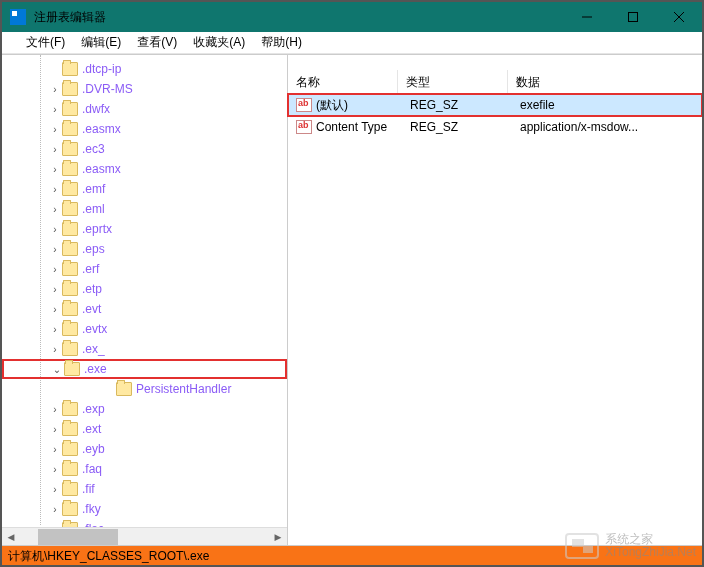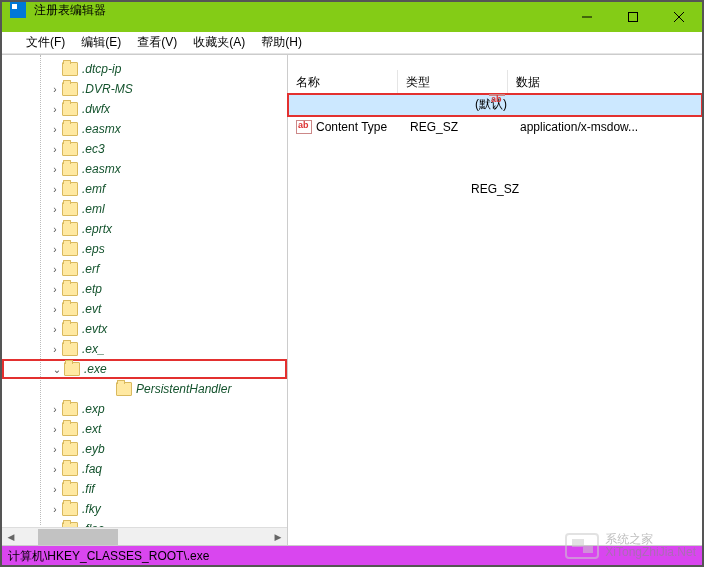--- a/index.html
+++ b/index.html
@@ -1,66 +1,66 @@
 <!DOCTYPE html>
 <html><head>
 <meta charset="utf-8">
 <style>
   * { box-sizing: border-box; margin: 0; padding: 0; font-family: "Microsoft YaHei", "Segoe UI", Tahoma, sans-serif; font-size: 12px; }
   body { background: #fff; width: 704px; height: 567px; overflow: hidden; border: 2px solid #555; position: relative; }
 
-  .titlebar { height: 30px; display: flex; background: #84cc16; }
+  .titlebar { height: 30px; display: flex; align-items: center; background: #0f766e; }
   .titlebar .app-icon { width: 16px; height: 16px; margin: 0 8px; background: #0078d7; display: inline-block; position: relative; }
   .titlebar .app-icon::after { content:""; position:absolute; top:2px; left:2px; width:5px; height:5px; background:#fff; }
   .titlebar .title { flex: 1; color: #000; }
   .win-controls { display: flex; height: 100%; }
   .win-btn { width: 46px; display:flex; align-items:center; justify-content:center; color:#000; }
   .win-btn svg { width:10px; height:10px; }
 
   .menubar { height: 22px; display: flex; align-items: center; padding: 0 16px; border-bottom: 1px solid #e5e5e5; }
   .menu-item { padding: 2px 8px; }
 
   .content { display: flex; height: calc(100% - 30px - 22px - 20px); border-top: 1px solid #ccc; }
 
   .tree-pane { width: 286px; border-right: 1px solid #ccc; position: relative; overflow: hidden; }
   .tree-scroll { position:absolute; top:0; left:0; right:0; bottom:18px; overflow:hidden; padding-top:4px; }
   .tree-row { height: 20px; display: flex; align-items: center; white-space: nowrap; }
   .expander { width: 14px; text-align: center; color:#555; font-size:10px; }
   .folder { width: 16px; height: 14px; background: #ffe9a2; border:1px solid #d9b95e; border-radius: 1px; margin-right: 4px; display:inline-block; position:relative; }
   .folder::before { content:""; position:absolute; top:-3px; left:0; width:6px; height:3px; background:#ffe9a2; border:1px solid #d9b95e; border-bottom:none; border-radius:1px 1px 0 0; }
-  .node-label { color:#14532d;font-style:italic; }
+  .node-label { color:#8b5cf6; }
 
   .tree-indent-1 { padding-left: 46px; }
   .tree-indent-2 { padding-left: 100px; }
 
   .highlight-exe { border: 2px solid #e3302f; position: relative; }
 
   .list-pane { flex:1; position:relative; }
   .list-header { display:flex; height: 24px; border-bottom: 1px solid #e5e5e5; margin-top: 15px; }
   .col { padding: 4px 8px; border-right: 1px solid #e5e5e5; }
   .col-name { flex: 0 0 110px; }
   .col-type { flex: 0 0 110px; }
   .col-data { flex: 1; border-right:none; }
 
   .list-row { display:flex; height: 22px; align-items:center; }
   .list-row.selected { background: #cce8ff; }
-  .list-row.highlight { outline: 2px solid #e3302f; outline-offset: -1px; flex-direction: column; }
+  .list-row.highlight { outline: 2px solid #e3302f; outline-offset: -1px; }
   .val-icon { width:16px; height:14px; margin: 0 4px 0 8px; background:#fff; border:1px solid #c88; position:relative; }
   .val-icon::after { content:"ab"; position:absolute; top:-1px; left:1px; font-size:9px; color:#d33; font-weight:bold; }
   .cell { padding: 0 8px; overflow:hidden; text-overflow: ellipsis; white-space:nowrap; }
   .cell-name { flex:0 0 86px; padding-left:0; }
   .cell-type { flex:0 0 110px; }
   .cell-data { flex:1; }
 
   .scrollbar-h { position:absolute; bottom:0; left:0; right:0; height:18px; background:#f0f0f0; border-top:1px solid #ddd; display:flex; }
   .scrollbar-h .thumb { width:80px; height:16px; background:#c2c2c2; margin:1px 0 0 18px; }
   .scrollbar-h .arrow { width:18px; display:flex; align-items:center; justify-content:center; color:#666; font-size:9px; }
   .scrollbar-h .spacer { flex:1; }
 
-  .statusbar { height: 20px; border-top: 1px solid #ccc; padding: 2px 6px; background:#d946ef; }
+  .statusbar { height: 20px; border-top: 1px solid #ccc; padding: 2px 6px; background:#f97316; }
 
   .dotted-v { position:absolute; left:38px; top:0; bottom:20px; border-left:1px dotted #bbb; }
 
   .watermark { position:absolute; right:6px; bottom:6px; color:#888; font-size:11px; opacity:0.55; pointer-events:none; display:flex; align-items:center; gap:6px; }
   .watermark .logo { width:34px; height:26px; border:2px solid #ccc; border-radius:4px; position:relative; }
   .watermark .logo::before,
   .watermark .logo::after { content:""; position:absolute; background:#ccc; }
   .watermark .logo::before { width:12px; height:8px; top:4px; left:5px; }
   .watermark .logo::after { width:10px; height:8px; top:10px; left:16px; }
   .watermark .txt { line-height:1.1; text-align:left; }

